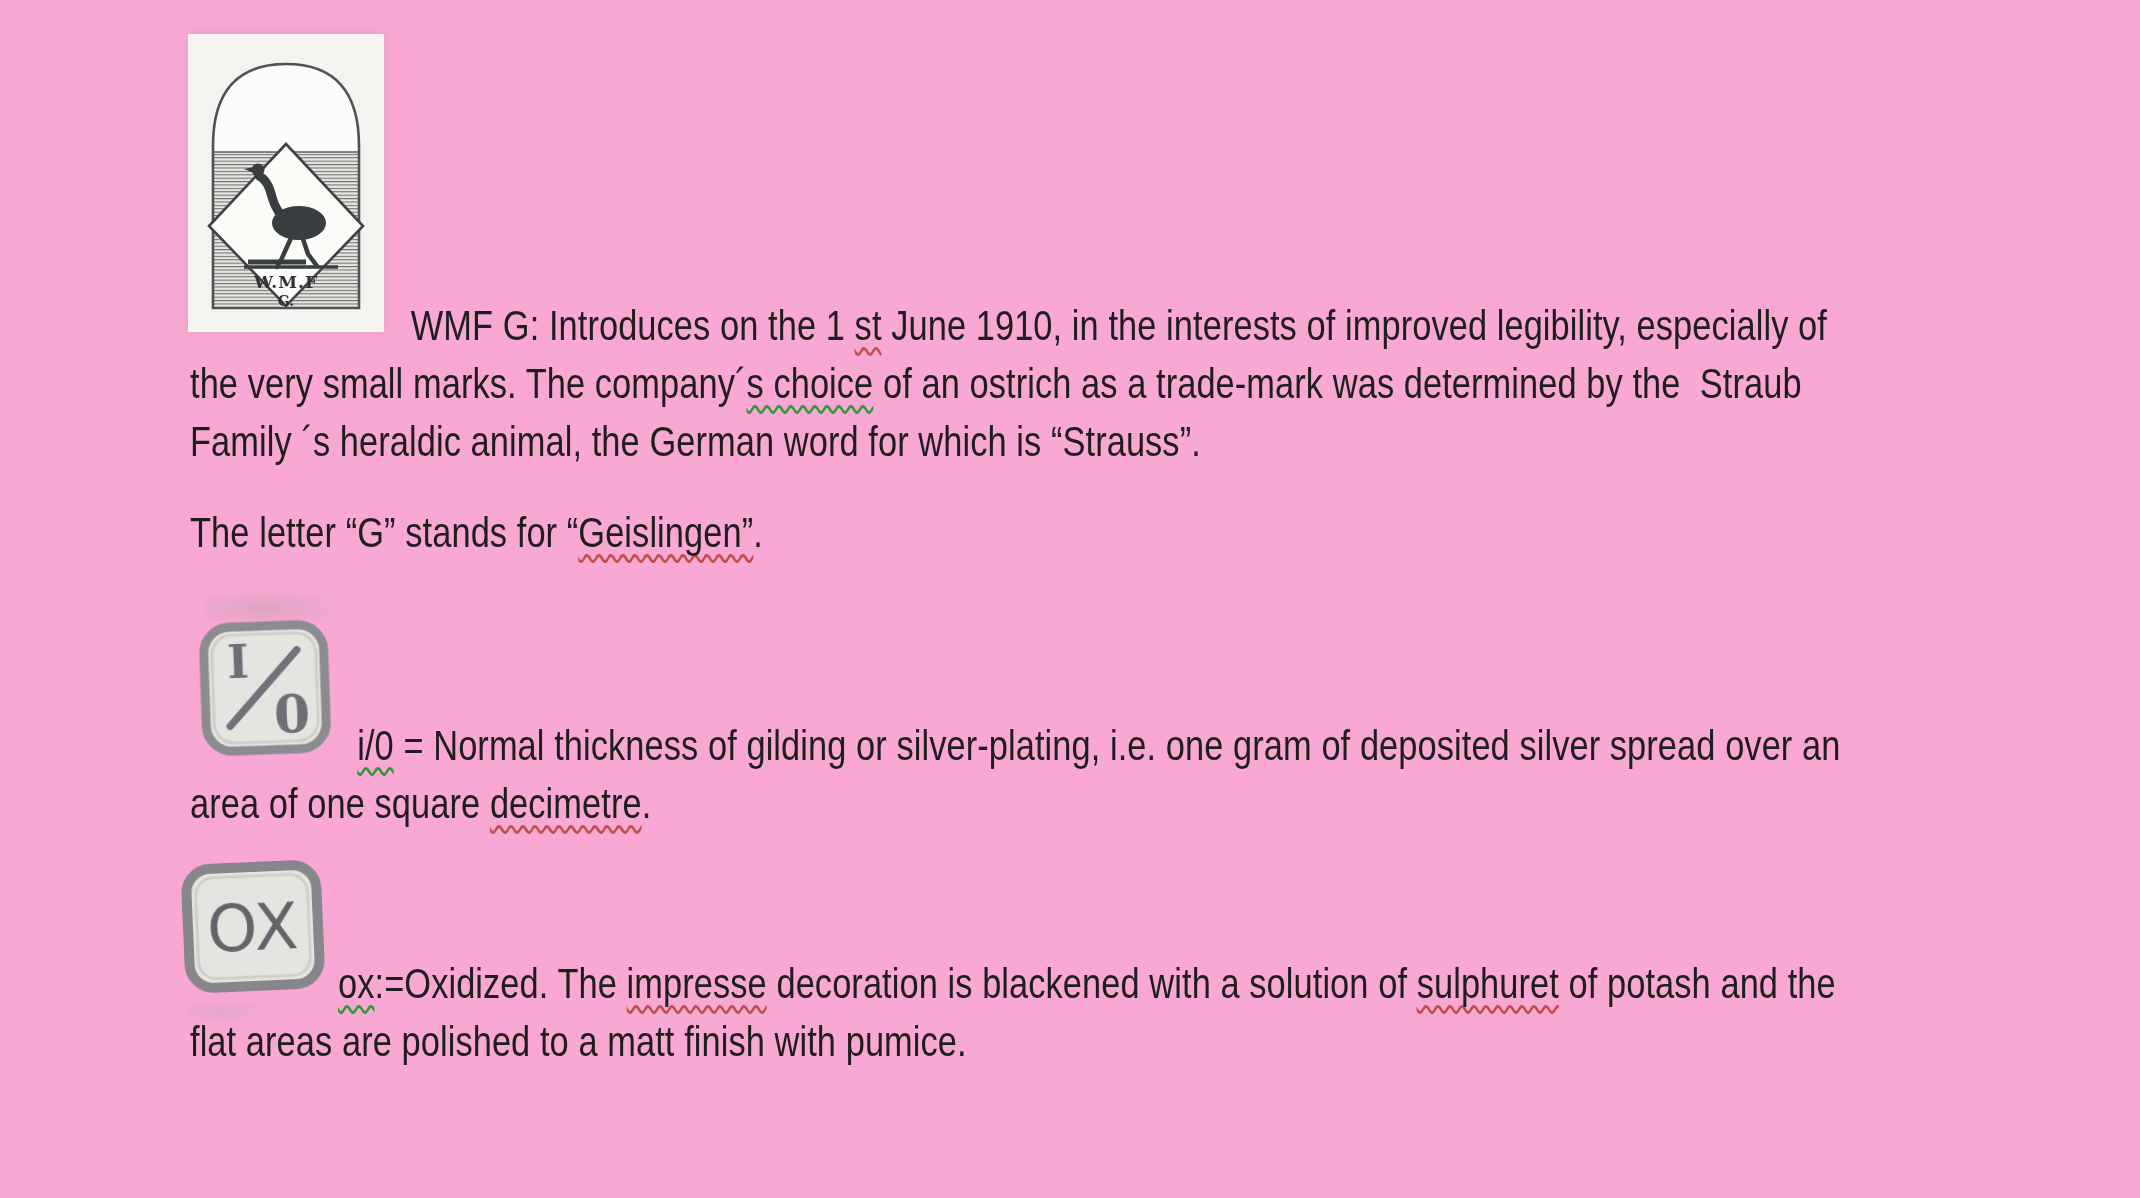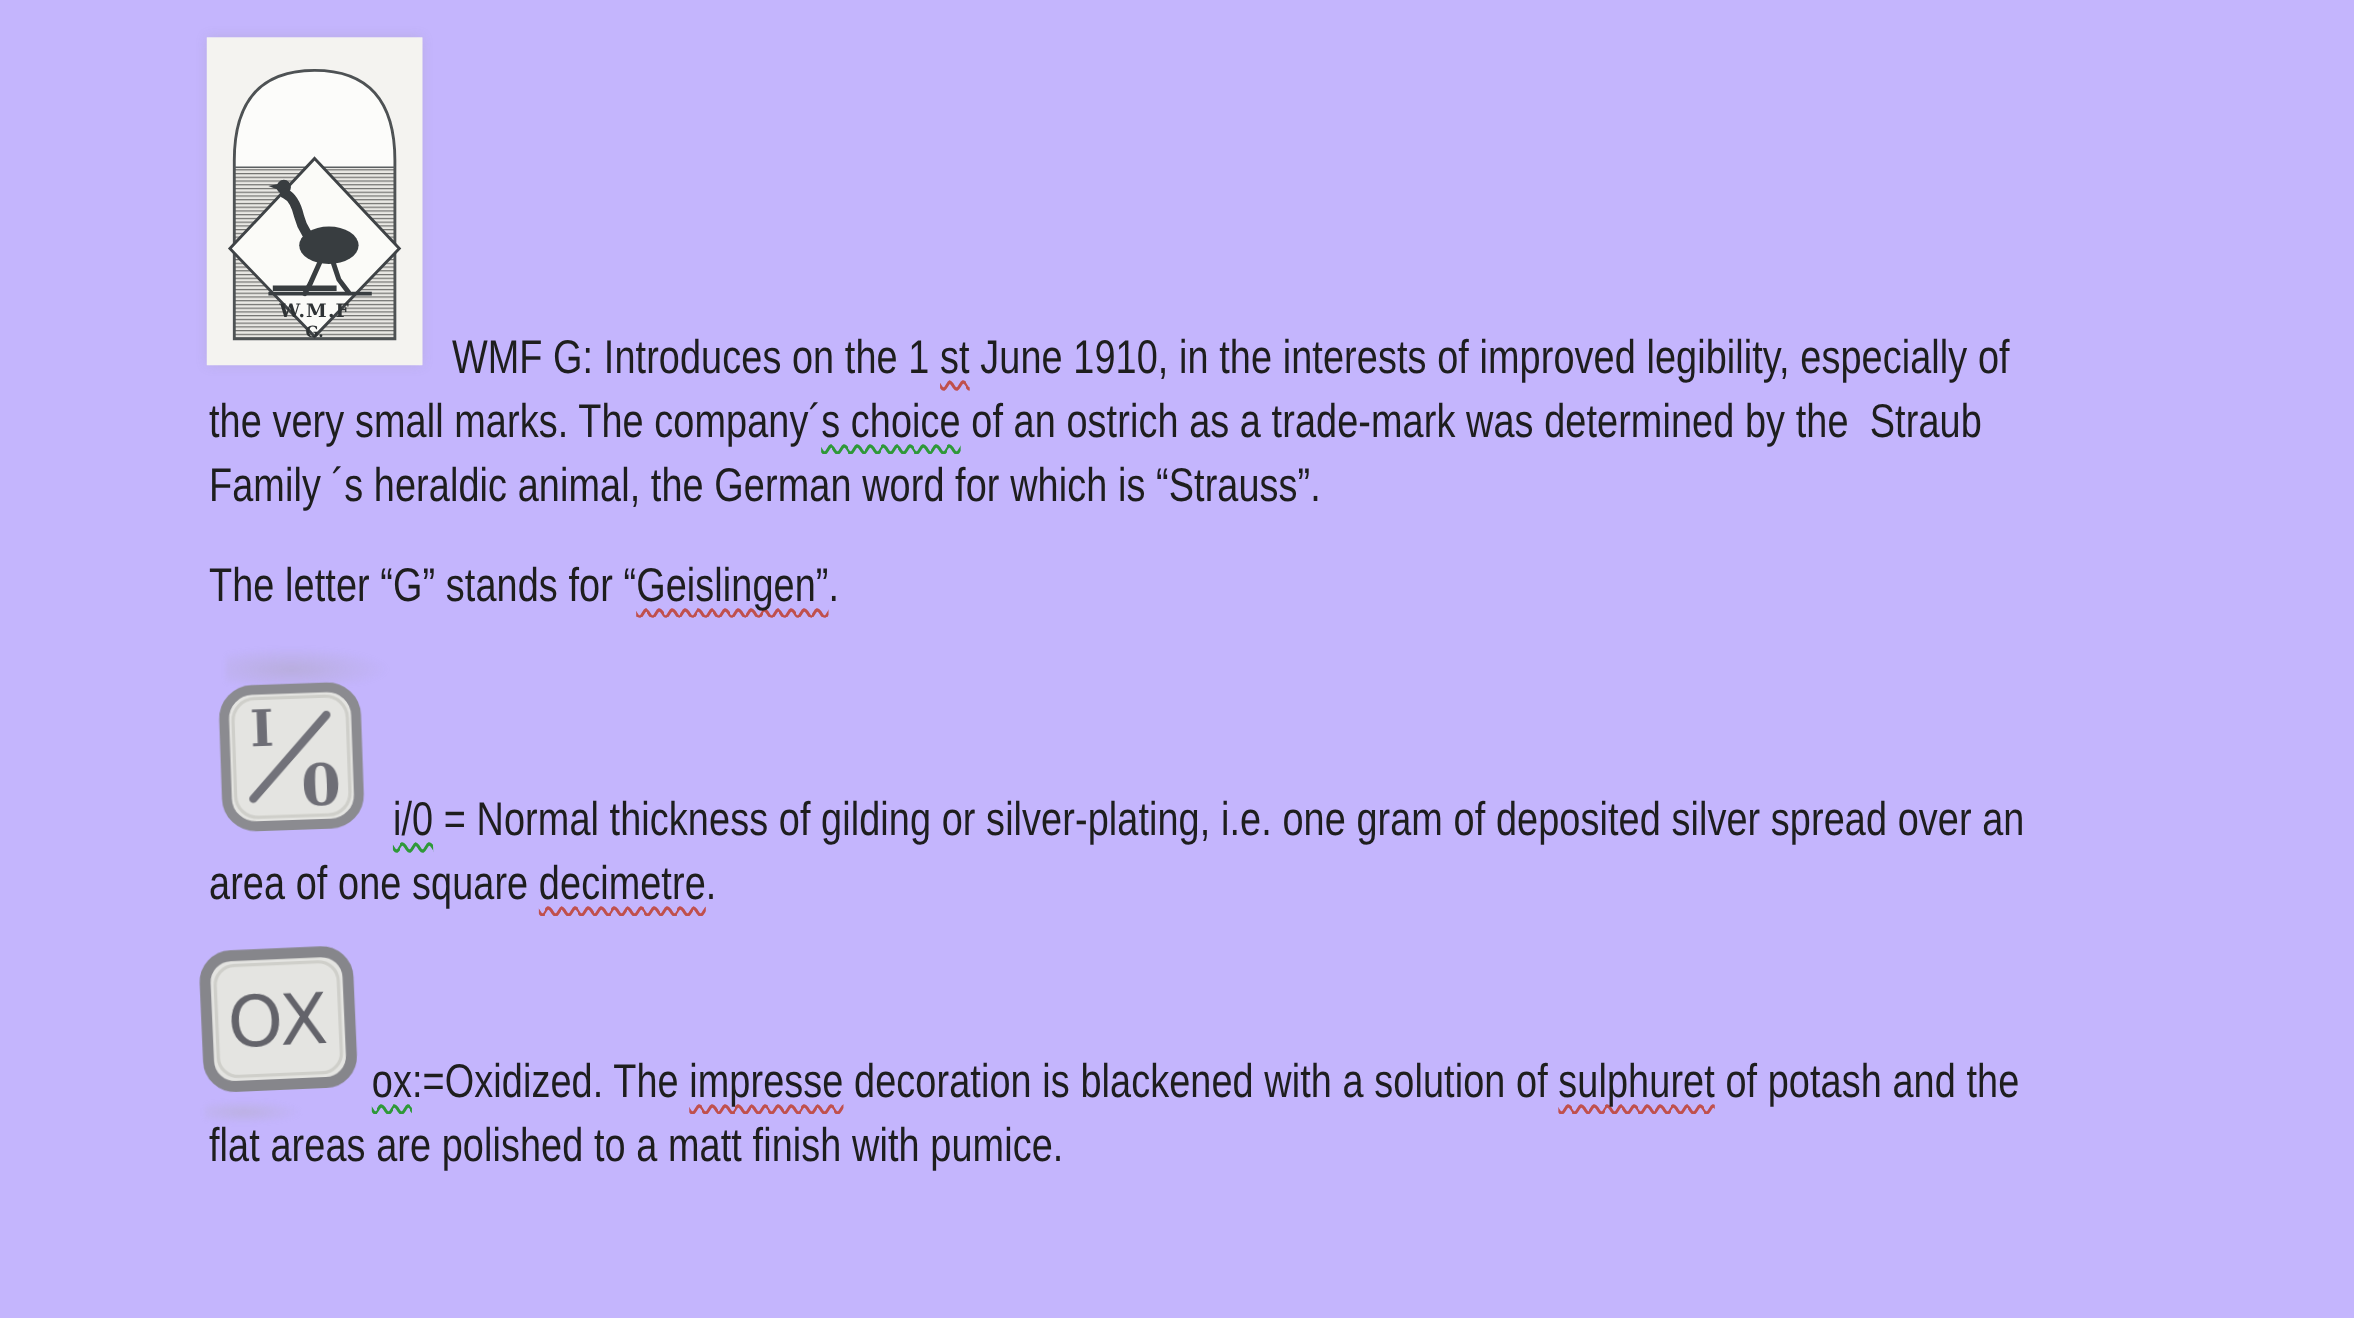--- a/index.html
+++ b/index.html
@@ -1,17 +1,17 @@
 <!DOCTYPE html>
 <html><head>
 <meta charset="utf-8">
 <style>
   html,body { margin:0; padding:0; background:#ffffff; }
   .page {
-    position:relative; width:2140px; height:1198px; background:#c4b5fd;
+    position:relative; width:2140px; height:1198px; background:#f9a8d4;
     overflow:hidden; font-family:"Liberation Sans","DejaVu Sans",sans-serif;
   }
 
   
   .para {
     position:absolute; left:190px;
     font-size:43px; line-height:58px; color:#1e1e1e;
     transform:scaleX(0.8); transform-origin:0 0;
     white-space:nowrap; letter-spacing:0.1px;
   }

